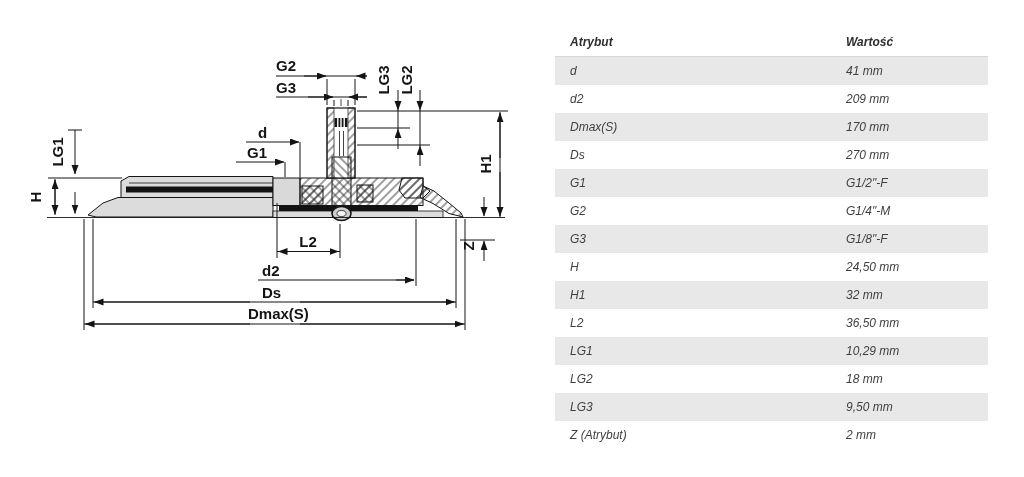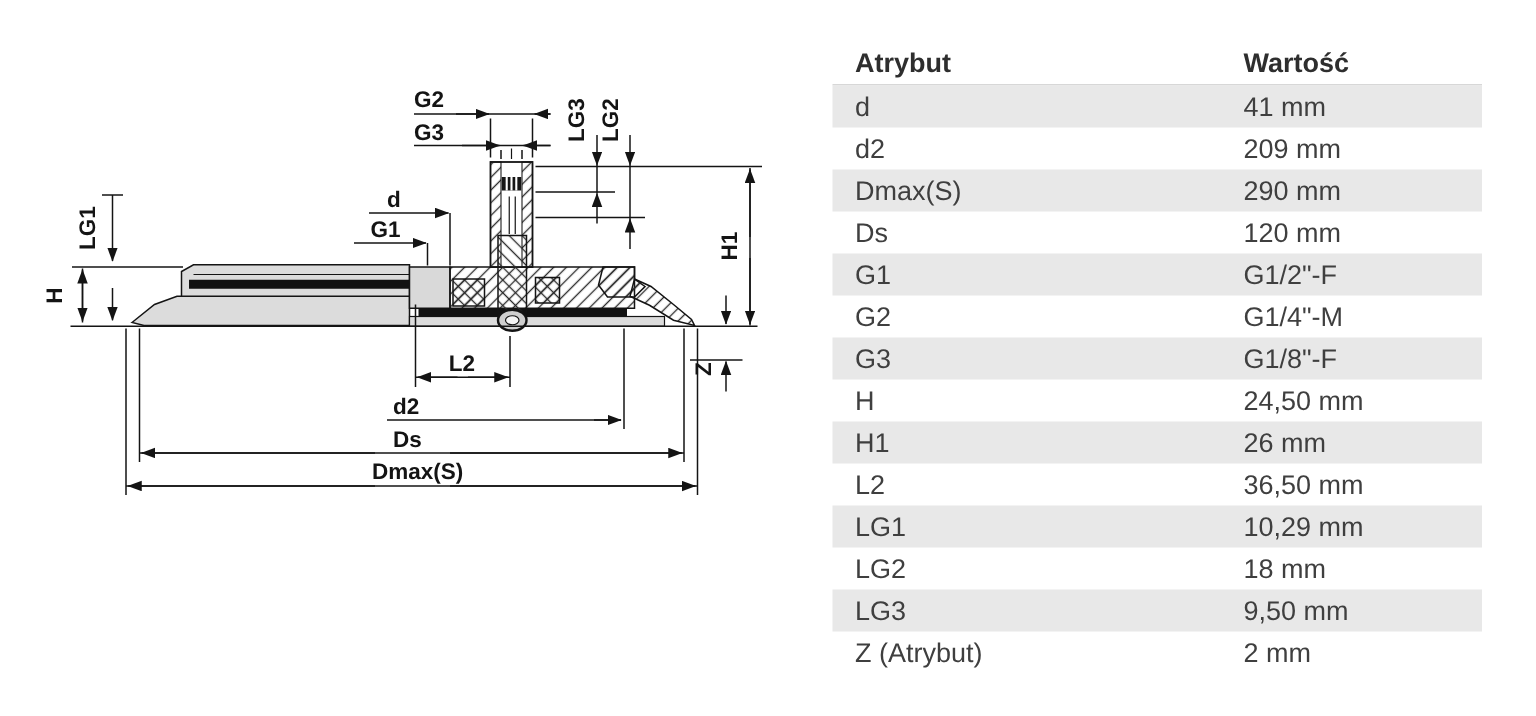--- a/index.html
+++ b/index.html
@@ -1,26 +1,26 @@
 <!DOCTYPE html>
 <html><head>
 <meta charset="utf-8">
 <style>
   html,body{margin:0;padding:0;background:#ffffff;}
   #page{position:relative;width:1024px;height:477px;background:#ffffff;overflow:hidden;
         font-family:"Liberation Sans",sans-serif;}
   #drawing{position:absolute;left:0;top:0;}
   
-  #attr-table{position:absolute;left:555px;top:28px;width:433px;font-size:18px;color:#3f3f3f;}
+  #attr-table{position:absolute;left:555px;top:28px;width:433px;font-size:12px;color:#3f3f3f;font-style:italic;}
   .t-header{position:relative;height:28px;line-height:28px;font-weight:bold;color:#2e2e2e;
             border-bottom:1px solid #d7d7d7;}
   .t-row{position:relative;height:28px;line-height:28px;}
   .t-row.alt{background:#e8e8e8;}
   .c-attr{position:absolute;left:15px;top:0;white-space:nowrap;}
-  .c-val{position:absolute;left:274px;top:0;white-space:nowrap;}
+  .c-val{position:absolute;left:291px;top:0;white-space:nowrap;}
   
   .dimtxt{font-family:"Liberation Sans",sans-serif;font-size:15px;font-weight:bold;fill:#141414;}
 </style>
 </head>
 <body>
 
 <div id="page">
 
   <svg id="drawing" width="540" height="477" viewBox="0 0 540 477">
     <defs>
@@ -162,45 +162,45 @@
         <div class="t-row alt">
           <span class="c-attr">d</span>
           <span class="c-val">41 mm</span>
         </div>
         <div class="t-row">
           <span class="c-attr">d2</span>
           <span class="c-val">209 mm</span>
         </div>
         <div class="t-row alt">
           <span class="c-attr">Dmax(S)</span>
-          <span class="c-val">290 mm</span>
+          <span class="c-val">170 mm</span>
         </div>
         <div class="t-row">
           <span class="c-attr">Ds</span>
-          <span class="c-val">120 mm</span>
+          <span class="c-val">270 mm</span>
         </div>
         <div class="t-row alt">
           <span class="c-attr">G1</span>
           <span class="c-val">G1/2"-F</span>
         </div>
         <div class="t-row">
           <span class="c-attr">G2</span>
           <span class="c-val">G1/4"-M</span>
         </div>
         <div class="t-row alt">
           <span class="c-attr">G3</span>
           <span class="c-val">G1/8"-F</span>
         </div>
         <div class="t-row">
           <span class="c-attr">H</span>
           <span class="c-val">24,50 mm</span>
         </div>
         <div class="t-row alt">
           <span class="c-attr">H1</span>
-          <span class="c-val">26 mm</span>
+          <span class="c-val">32 mm</span>
         </div>
         <div class="t-row">
           <span class="c-attr">L2</span>
           <span class="c-val">36,50 mm</span>
         </div>
         <div class="t-row alt">
           <span class="c-attr">LG1</span>
           <span class="c-val">10,29 mm</span>
         </div>
         <div class="t-row">

